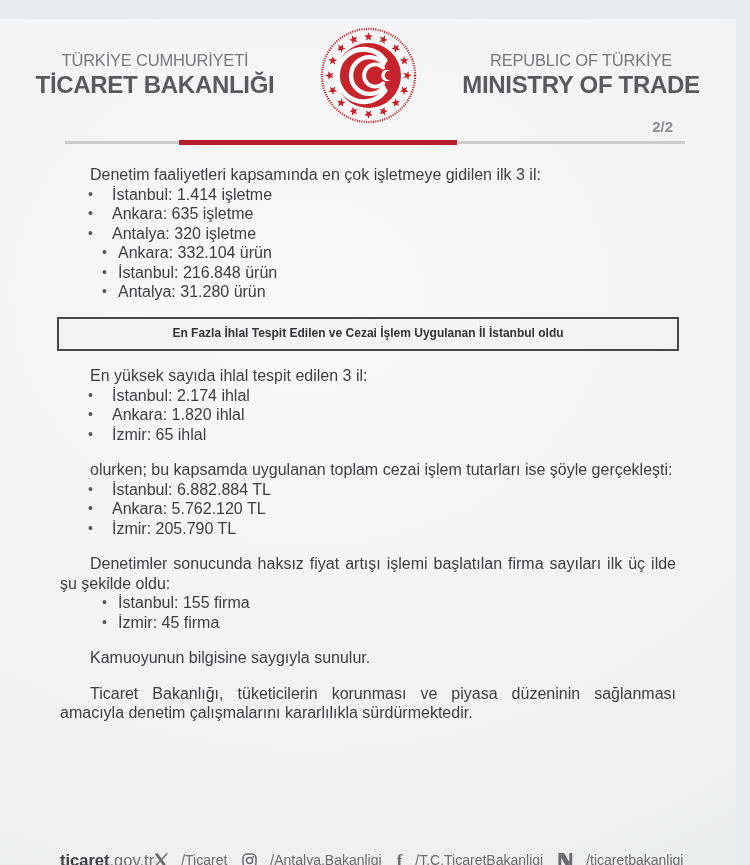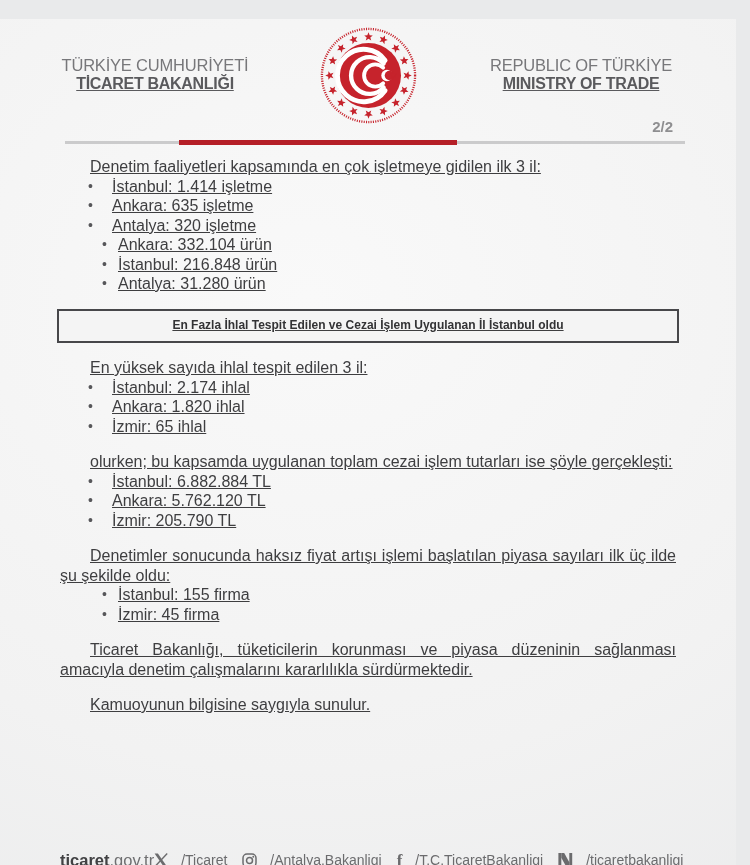--- a/index.html
+++ b/index.html
@@ -3,28 +3,28 @@
 <meta charset="utf-8">
 <style>
   html,body{margin:0;padding:0;}
   body{font-family:"Liberation Sans","DejaVu Sans",sans-serif;background:#e9eaeb;}
   .page{position:relative;width:736px;height:865px;overflow:hidden;
         background:radial-gradient(140% 100% at 42% 32%, #f9f9f9 0%, #f2f2f2 55%, #e8e9ea 100%);margin-top:19px;}
   
   .header{position:absolute;top:0;left:0;right:0;height:112px;display:flex;align-items:center;justify-content:center;}
   .h-block{width:272px;text-align:center;line-height:1.18;}
   .h-l1{font-size:16.5px;color:#77777a;letter-spacing:-0.2px;}
-  .h-l2{font-size:16px;font-weight:700;color:#5a5a5d;letter-spacing:-0.3px;text-decoration:underline;}
+  .h-l2{font-size:24px;font-weight:700;color:#5a5a5d;letter-spacing:-0.3px;}
   .logo{width:110px;height:100px;display:flex;align-items:center;justify-content:center;margin:0 22px;}
   .logo svg{width:97px;height:97px;}
   .pageno{position:absolute;top:99px;right:63px;font-size:15px;font-weight:700;color:#8e8e90;text-align:center;}
   .divider{position:absolute;top:122px;left:65px;width:620px;height:3px;background:#cbcbcc;}
   .divider .red-seg{position:absolute;top:-1px;left:114px;width:278px;height:5px;background:#b51f27;}
   
-  .content{position:absolute;top:138px;left:60px;right:60px;font-size:16px;line-height:19.5px;color:#3e3e40;text-decoration:underline;}
+  .content{position:absolute;top:146px;left:60px;right:60px;font-size:16px;line-height:19.5px;color:#3e3e40;}
   .para{margin:16px 0 0;text-indent:30px;}
   .para.first{margin-top:0;}
   .para.just{text-align:justify;}
   ul.blist{list-style:none;margin:0;padding:0;}
   ul.blist li{position:relative;padding-left:52px;}
   ul.blist li::before{content:"\2022";position:absolute;left:28px;top:0;color:#57575a;font-size:14px;}
   ul.blist.deep li{padding-left:58px;}
   ul.blist.deep li::before{left:42px;}
   .hbox{margin:15px -3px 15px -3px;border:2px solid #47474a;background:#f4f4f4;
         text-align:center;font-weight:700;font-size:12px;color:#333335;padding:5px 4px 6px;text-indent:0;}
@@ -114,28 +114,28 @@
       <li>İzmir: 65 ihlal</li>
     </ul>
 
     <p class="para">olurken; bu kapsamda uygulanan toplam cezai işlem tutarları ise şöyle gerçekleşti:</p>
     <ul class="blist">
       <li>İstanbul: 6.882.884 TL</li>
       <li>Ankara: 5.762.120 TL</li>
       <li>İzmir: 205.790 TL</li>
     </ul>
 
-    <p class="para just">Denetimler sonucunda haksız fiyat artışı işlemi başlatılan piyasa sayıları ilk üç ilde şu şekilde oldu:</p>
+    <p class="para just">Denetimler sonucunda haksız fiyat artışı işlemi başlatılan firma sayıları ilk üç ilde şu şekilde oldu:</p>
     <ul class="blist deep">
       <li>İstanbul: 155 firma</li>
       <li>İzmir: 45 firma</li>
     </ul>
 
+    <p class="para">Kamuoyunun bilgisine saygıyla sunulur.</p>
     <p class="para just">Ticaret Bakanlığı, tüketicilerin korunması ve piyasa düzeninin sağlanması amacıyla denetim çalışmalarını kararlılıkla sürdürmektedir.</p>
-    <p class="para">Kamuoyunun bilgisine saygıyla sunulur.</p>
   </div>
 
   <div class="footer">
     <div class="site"><b>ticaret</b><span>.gov.tr</span></div>
     <div class="socials">
       <span class="social">
         <svg width="14" height="14" viewBox="0 0 14 14">
           <path d="M0.6 0.6 h3.3 l9 12.8 h-3.3 Z" fill="#6b6b6d"></path>
           <path d="M13.2 0.6 L1 13.4" stroke="#6b6b6d" stroke-width="1.4" fill="none"></path>
         </svg>

